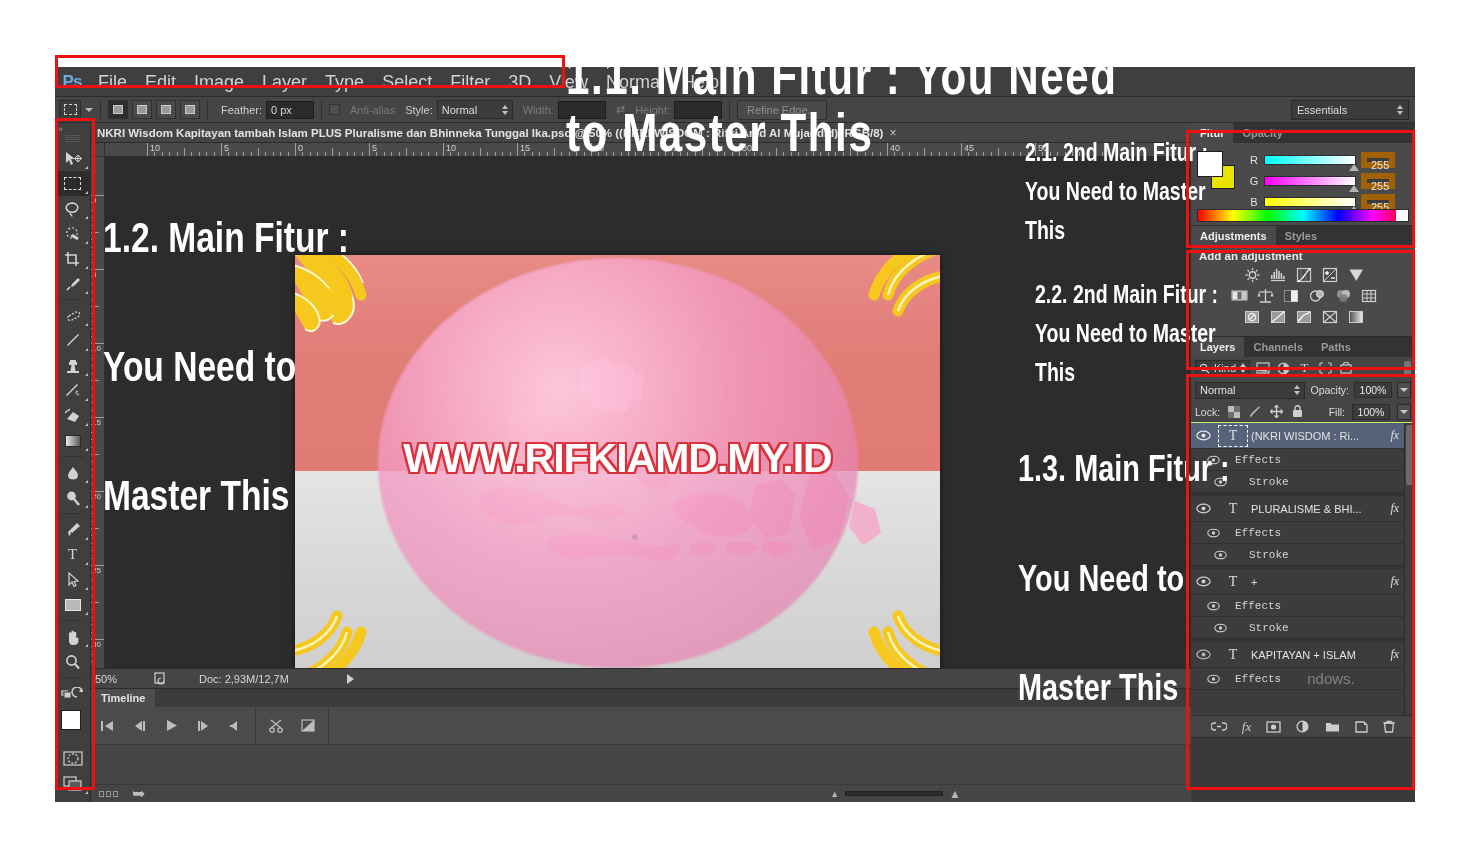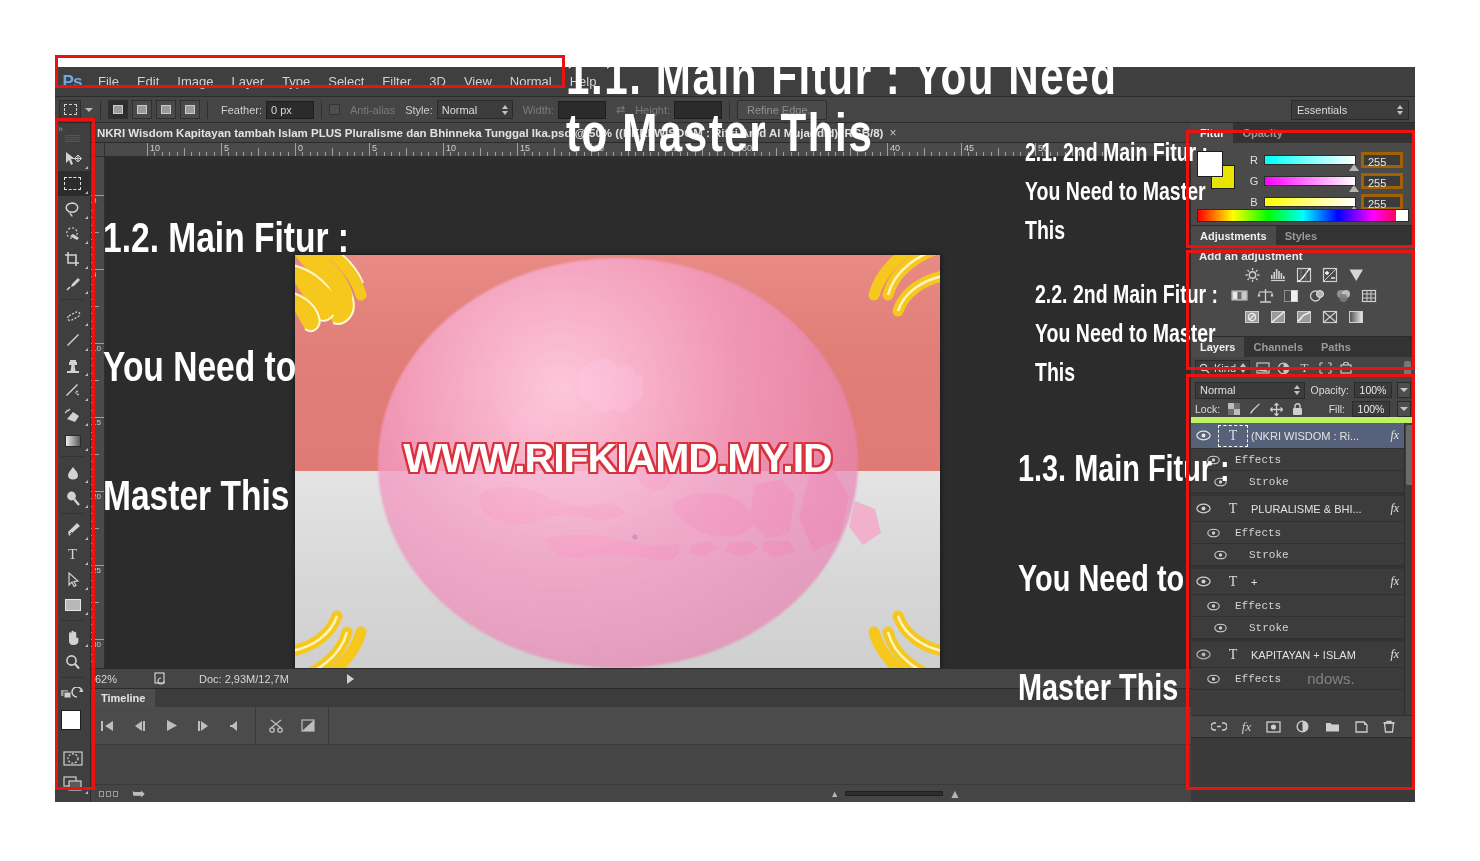--- a/index.html
+++ b/index.html
@@ -16,21 +16,21 @@
   .menubar {
     position:absolute; left:0; top:0; width:100%; height:30px;
     background:#3f3f3f; display:flex; align-items:center;
     border-bottom:1px solid #2b2b2b;
   }
   .ps-logo {
     width:34px; text-align:center; color:#6fa8dc; font-weight:bold;
     font-size:17px; font-family:"Liberation Sans", sans-serif; letter-spacing:-1px;
   }
   .menu-item {
-    padding:0 9px; height:30px; line-height:30px; color:#d2d2d2; font-size:13px;
+    padding:0 9px; height:30px; line-height:30px; color:#d2d2d2; font-size:18px;
     white-space:nowrap;
   }
   
   .optionsbar {
     position:absolute; left:0; top:30px; width:100%; height:26px;
     background:#454545; display:flex; align-items:center; gap:4px;
     padding-left:4px; border-bottom:1px solid #2b2b2b;
   }
   .opt-toolicon {
     width:22px;height:20px;background:#3c3c3c;border:1px solid #2e2e2e;
@@ -190,22 +190,22 @@
   
   .colorbody { padding:6px 6px 0 6px; background:#4a4a4a; height:82px; position:relative;}
   .cs-wrap { position:absolute; left:6px; top:8px; width:40px; height:38px; }
   .cs-fg { position:absolute; left:0;top:0;width:26px;height:26px;background:#fff;border:1px solid #1d1d1d;z-index:2;}
   .cs-bg { position:absolute; left:14px;top:14px;width:24px;height:24px;background:#e8e400;border:1px solid #1d1d1d;}
   .ch-row { display:flex; align-items:center; height:21px; margin-left:52px; gap:5px;}
   .ch-lbl { color:#e0e0e0; font-size:11px; width:10px; text-align:center;}
   .ch-slider { position:relative; width:92px; height:10px; border:1px solid #2b2b2b;}
   .ch-knob { position:absolute; right:-4px; top:8px; width:0;height:0;
     border-left:5px solid transparent;border-right:5px solid transparent;border-bottom:7px solid #b5b5b5;}
-  .ch-val { background:#3b3b3b;border:3px solid #a16207;color:#e8e8e8;font-size:11px;
-    width:42px;height:16px;line-height:14px;padding-left:4px;}
+  .ch-val { background:#3b3b3b;border:6px solid #a16207;color:#e8e8e8;font-size:11px;
+    width:34px;height:16px;line-height:14px;padding-left:4px;}
   .spectrum { position:absolute; left:6px; right:6px; bottom:3px; height:13px;
     background:linear-gradient(90deg,#ff0000,#ffff00,#00ff00,#00ffff,#0000ff,#ff00ff,#ff0000);
     border:1px solid #2b2b2b;}
   .spectrum .wk{position:absolute;right:0;top:0;width:12px;height:100%;background:#fff;}
   
   .adjbody { background:#4a4a4a; padding:4px 6px 7px 8px; }
   .adj-title { color:#eaeaea; font-size:11.5px; font-weight:bold; margin-bottom:4px;}
   .adj-row { display:flex; justify-content:center; gap:6px; margin-bottom:3px;}
   .adj-ic { width:20px;height:18px;display:flex;align-items:center;justify-content:center;}
   
@@ -214,21 +214,21 @@
     gap:4px;padding:0 3px;color:#dcdcdc;font-size:11px;}
   .filter-ic{width:17px;height:17px;display:flex;align-items:center;justify-content:center;color:#c7c7c7;}
   .toggle-pill{width:7px;height:15px;background:#777;border-radius:2px;margin-left:auto;}
   .blend-row{height:22px;background:#454545;display:flex;align-items:center;padding:0 4px;gap:5px;}
   .blend-sel{background:#3b3b3b;border:1px solid #2b2b2b;height:17px;flex:1;display:flex;
     align-items:center;justify-content:space-between;padding:0 4px;color:#e0e0e0;font-size:11px;}
   .mini-lbl{color:#dcdcdc;font-size:10.5px;}
   .mini-val{background:#3b3b3b;border:1px solid #2b2b2b;height:16px;width:38px;color:#e8e8e8;
     font-size:10.5px;display:flex;align-items:center;justify-content:center;}
   .mini-drop{width:14px;height:16px;background:#4e4e4e;border:1px solid #2b2b2b;display:flex;align-items:center;justify-content:center;}
-  .lock-row{height:22px;background:#454545;display:flex;align-items:center;padding:0 4px;gap:7px;border-bottom:6px solid #bef264;}
+  .lock-row{height:22px;background:#454545;display:flex;align-items:center;padding:0 4px;gap:7px;border-bottom:1px solid #bef264;}
   .lock-ic{width:14px;height:14px;display:flex;align-items:center;justify-content:center;color:#cfcfcf;}
   .layerlist{position:relative;background:#3c3c3c;height:292px;overflow:hidden;}
   .lrow{height:26px;display:flex;align-items:center;border-bottom:1px solid #303030;position:relative;}
   .lrow.sel{background:#56617a;}
   .eye{width:24px;display:flex;align-items:center;justify-content:center;}
   .thumb-t{width:36px;display:flex;align-items:center;justify-content:center;color:#dcdcdc;
     font-family:"Liberation Serif", serif; font-size:14px;}
   .thumb-img{width:30px;height:20px;border:1px solid #b9a14c;
     background:
       linear-gradient(45deg,#bbb 25%,transparent 25%,transparent 75%,#bbb 75%),
@@ -781,21 +781,21 @@
           <circle cx="340" cy="282" r="2.6" fill="#3a4fa8"></circle>
         </svg>
 
         <div class="sphere"></div>
         <div class="wm">WWW.RIFKIAMD.MY.ID</div>
       </div>
     </div>
   </div>
 
   <div class="statusbar">
-    <div class="st-zoom">62%</div>
+    <div class="st-zoom">50%</div>
     <div class="st-icon">
       <svg width="13" height="13" viewBox="0 0 13 13">
           <rect x="1" y="1" width="9" height="10" fill="none" stroke="#d0d0d0" stroke-width="1.2"></rect>
           <path d="M7 6 a3 3 0 1 0 3 3" fill="none" stroke="#d0d0d0" stroke-width="1.2"></path>
         </svg>
     </div>
     <div class="st-doc">Doc: 2,93M/12,7M</div>
     <div class="st-arrow"></div>
   </div>
 

